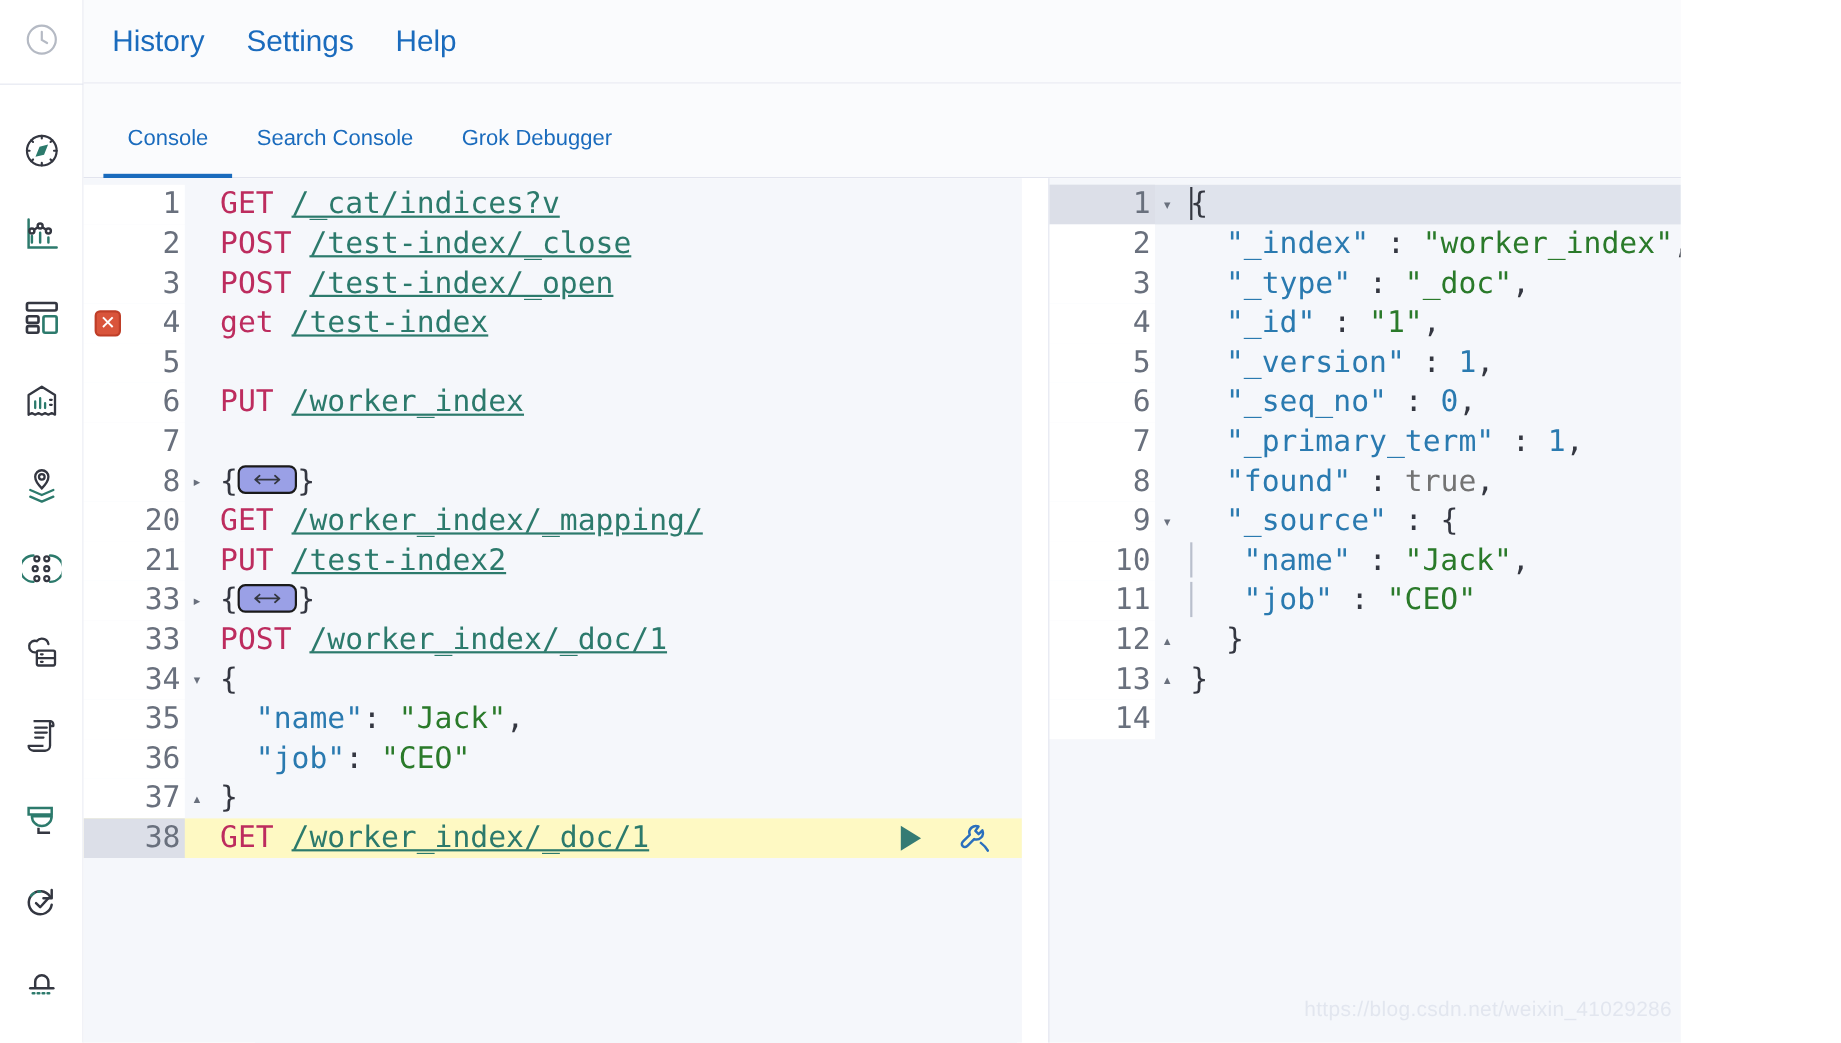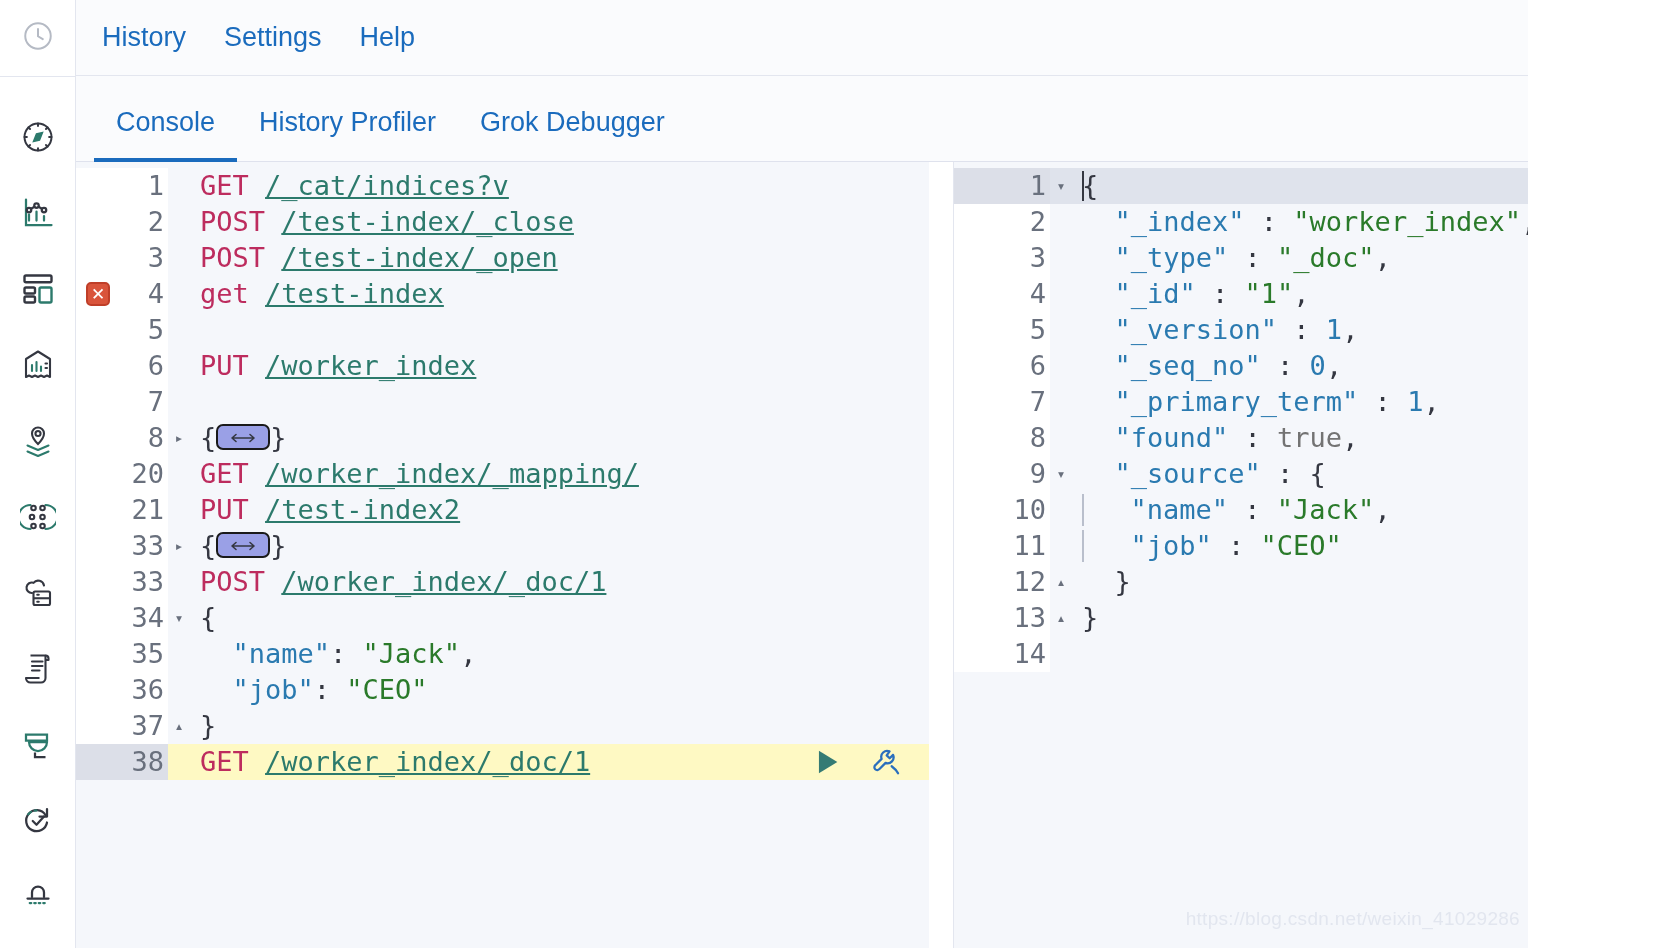--- a/index.html
+++ b/index.html
@@ -52,21 +52,21 @@
 
   
   .tabbar {
     height: 86px; flex: 0 0 86px;
     background: #fafbfd;
     border-bottom: 1px solid #dfe2ed;
     display: flex; align-items: flex-end;
     padding-left: 18px;
   }
   .tab {
-    font-size: 27px;
+    font-size: 20px;
     color: #1a6bbd;
     padding: 0 22px 20px 22px;
     cursor: pointer;
     border-bottom: 4px solid transparent;
     white-space: nowrap;
     margin-bottom: -1px;
   }
   .tab.active { border-bottom-color: #1a6bbd; }
 
   
@@ -320,21 +320,21 @@
   <div class="main">
 
     <div class="topnav">
       <a>History</a>
       <a>Settings</a>
       <a>Help</a>
     </div>
 
     <div class="tabbar">
       <div class="tab active">Console</div>
-      <div class="tab">History Profiler</div>
+      <div class="tab">Search Console</div>
       <div class="tab">Grok Debugger</div>
     </div>
 
     <div class="split">
       <div class="pane pane-left">
         <div class="editor" id="left-editor">
             <div class="row"><div class="gutter">1</div><div class="fold empty"></div><div class="code"><span class="m">GET</span><span class="p"> </span><span class="u">/_cat/indices?v</span></div></div>
             <div class="row"><div class="gutter">2</div><div class="fold empty"></div><div class="code"><span class="m">POST</span><span class="p"> </span><span class="u">/test-index/_close</span></div></div>
             <div class="row"><div class="gutter">3</div><div class="fold empty"></div><div class="code"><span class="m">POST</span><span class="p"> </span><span class="u">/test-index/_open</span></div></div>
             <div class="row"><div class="gutter">4<span class="errmark">✕</span></div><div class="fold empty"></div><div class="code"><span class="m">get</span><span class="p"> </span><span class="u">/test-index</span></div></div>

